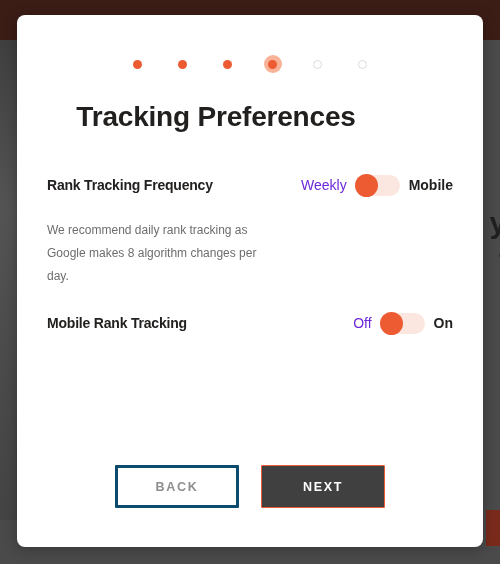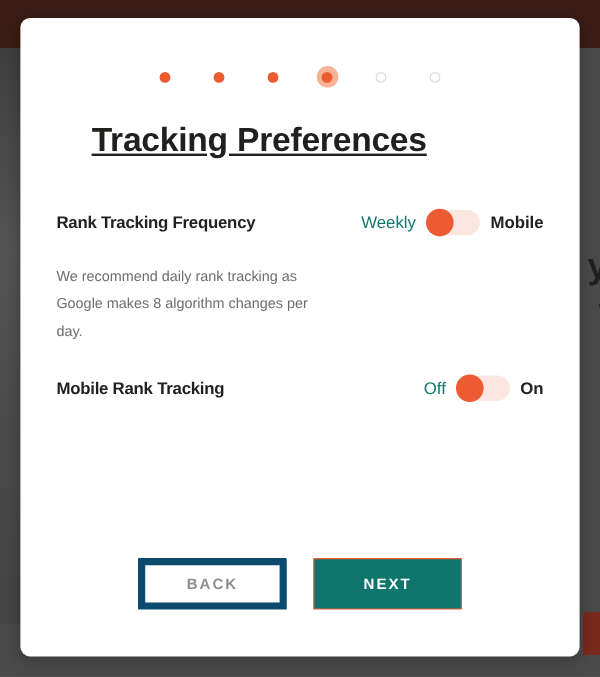--- a/index.html
+++ b/index.html
@@ -138,21 +138,20 @@
   #title {
     position: absolute;
     left: 0;
     top: 86px;
     width: 398px;
     text-align: center;
     font-size: 28px;
     font-weight: bold;
     color: #22201f;
     letter-spacing: -0.2px;
-    text-decoration: underline;
   }
 
   
   .option {
     position: absolute;
     left: 30px;
     width: 406px;
   }
   #option-frequency { top: 153px; }
   #option-mobile    { top: 291px; }
@@ -171,21 +170,21 @@
   }
   .toggle-group {
     display: flex;
     align-items: center;
     gap: 9px;
   }
   .toggle-text {
     font-size: 14px;
   }
   .toggle-text.off {
-    color: #0f766e;
+    color: #6d28d9;
     font-weight: normal;
     margin-left: 37px;
   }
   .toggle-text.on {
     color: #232120;
     font-weight: bold;
   }
   .switch {
     width: 44px;
     height: 21px;
@@ -230,26 +229,26 @@
     font-weight: bold;
     letter-spacing: 1.7px;
     box-sizing: border-box;
     border-radius: 1px;
     cursor: pointer;
     user-select: none;
   }
   #btn-back {
     width: 124px;
     background: #ffffff;
-    border: 6px solid #0c4a6e;
+    border: 3px solid #0c4a6e;
     color: #8e8e8e;
   }
   #btn-next {
     width: 124px;
-    background: #0f766e;
+    background: #404040;
     border: 1px solid #ec5b32;
     color: #ffffff;
   }
 </style>
 </head>
 <body>
 
 <div id="backdrop">
   <div id="backdrop-topbar"></div>
   <div id="backdrop-leftglow"></div>

